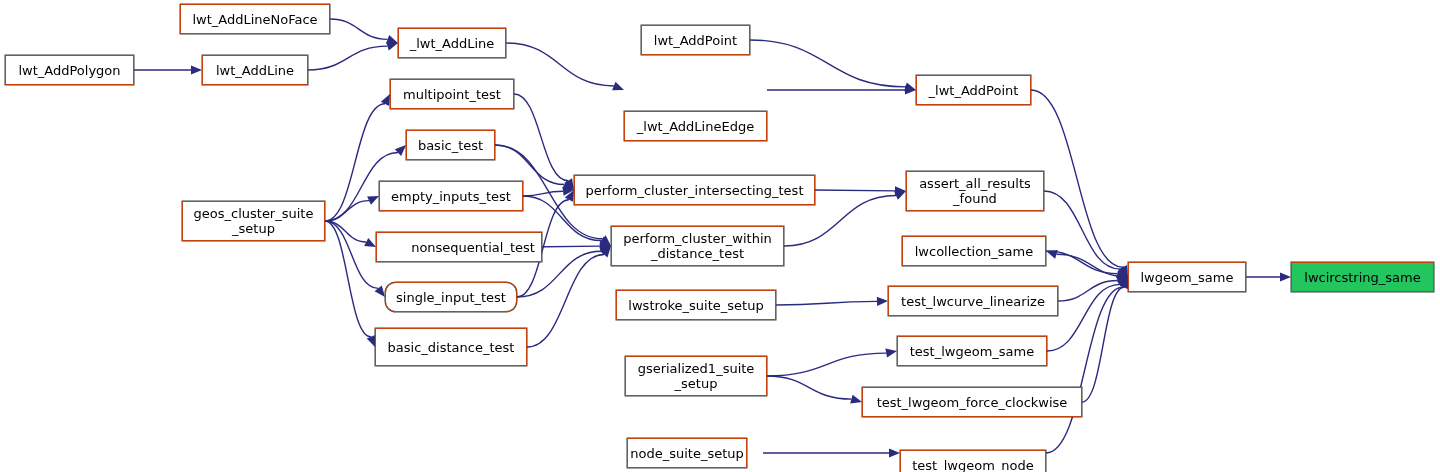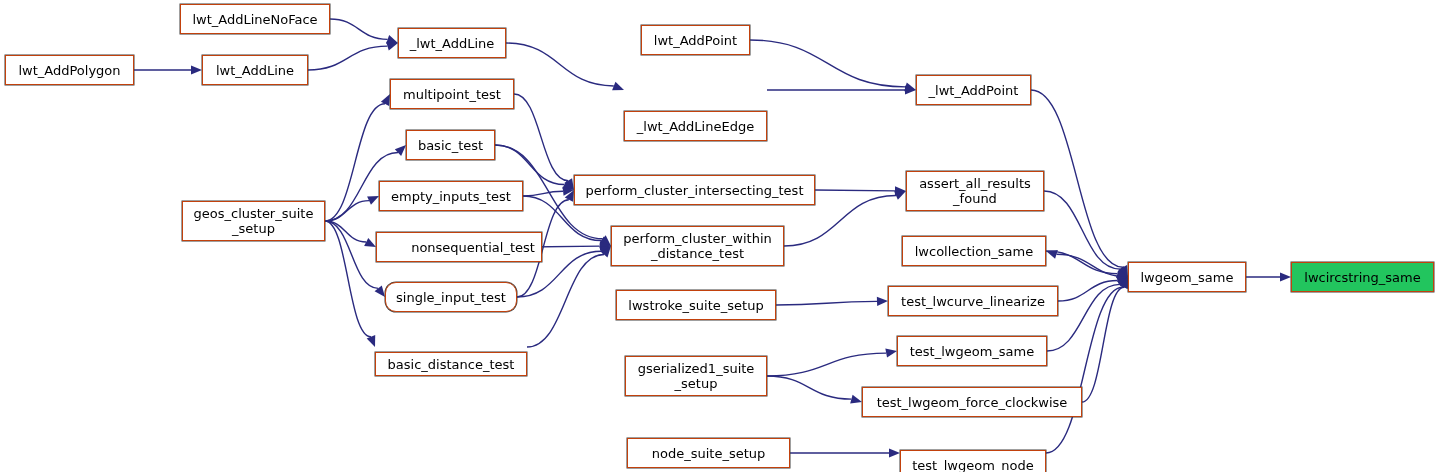--- a/index.html
+++ b/index.html
@@ -210,28 +210,28 @@
       <div class="node" style="left: 641px; top: 25px; width: 109px; height: 30px;">lwt_AddPoint</div>
       <div class="node" style="left: 624px; top: 75px; width: 143px; height: 30px; margin-top: 36px;">_lwt_AddLineEdge</div>
       <div class="node" style="left: 916px; top: 75px; width: 115px; height: 30px;">_lwt_AddPoint</div>
       <div class="node" style="left: 390px; top: 79px; width: 124px; height: 30px;">multipoint_test</div>
       <div class="node" style="left: 406px; top: 130px; width: 89px; height: 30px;">basic_test</div>
       <div class="node" style="left: 379px; top: 181px; width: 144px; height: 30px;">empty_inputs_test</div>
       <div class="node" style="left: 182px; top: 201px; width: 143px; height: 40px;">geos_cluster_suite
 _setup</div>
       <div class="node" style="left: 376px; top: 232px; width: 166px; height: 30px; padding-left: 28px;">nonsequential_test</div>
       <div class="node" style="left: 385px; top: 282px; width: 132px; height: 30px; border-radius: 11px;">single_input_test</div>
-      <div class="node" style="left: 375px; top: 352px; width: 152px; height: 24px;">basic_distance_test</div>
+      <div class="node" style="left: 375px; top: 328px; width: 152px; height: 38px;">basic_distance_test</div>
       <div class="node" style="left: 574px; top: 175px; width: 241px; height: 30px;">perform_cluster_intersecting_test</div>
       <div class="node" style="left: 611px; top: 226px; width: 173px; height: 40px;">perform_cluster_within
 _distance_test</div>
       <div class="node" style="left: 616px; top: 290px; width: 160px; height: 30px;">lwstroke_suite_setup</div>
       <div class="node" style="left: 625px; top: 356px; width: 142px; height: 40px;">gserialized1_suite
 _setup</div>
-      <div class="node" style="left: 627px; top: 438px; width: 163px; height: 30px;">node_suite_setup</div>
+      <div class="node" style="left: 627px; top: 438px; width: 120px; height: 30px;">node_suite_setup</div>
       <div class="node" style="left: 906px; top: 171px; width: 138px; height: 40px;">assert_all_results
 _found</div>
       <div class="node" style="left: 902px; top: 236px; width: 144px; height: 30px;">lwcollection_same</div>
       <div class="node" style="left: 888px; top: 286px; width: 170px; height: 30px; text-align: right;">test_lwcurve_linearize</div>
       <div class="node" style="left: 897px; top: 336px; width: 150px; height: 30px;">test_lwgeom_same</div>
       <div class="node" style="left: 862px; top: 387px; width: 220px; height: 30px;">test_lwgeom_force_clockwise</div>
       <div class="node" style="left: 900px; top: 438px; width: 146px; height: 30px; margin-top: 12px;">test_lwgeom_node</div>
       <div class="node" style="left: 1128px; top: 262px; width: 118px; height: 30px;">lwgeom_same</div>
       <div class="node current" style="left: 1291px; top: 262px; width: 143px; height: 30px;">lwcircstring_same</div>
     </div>

